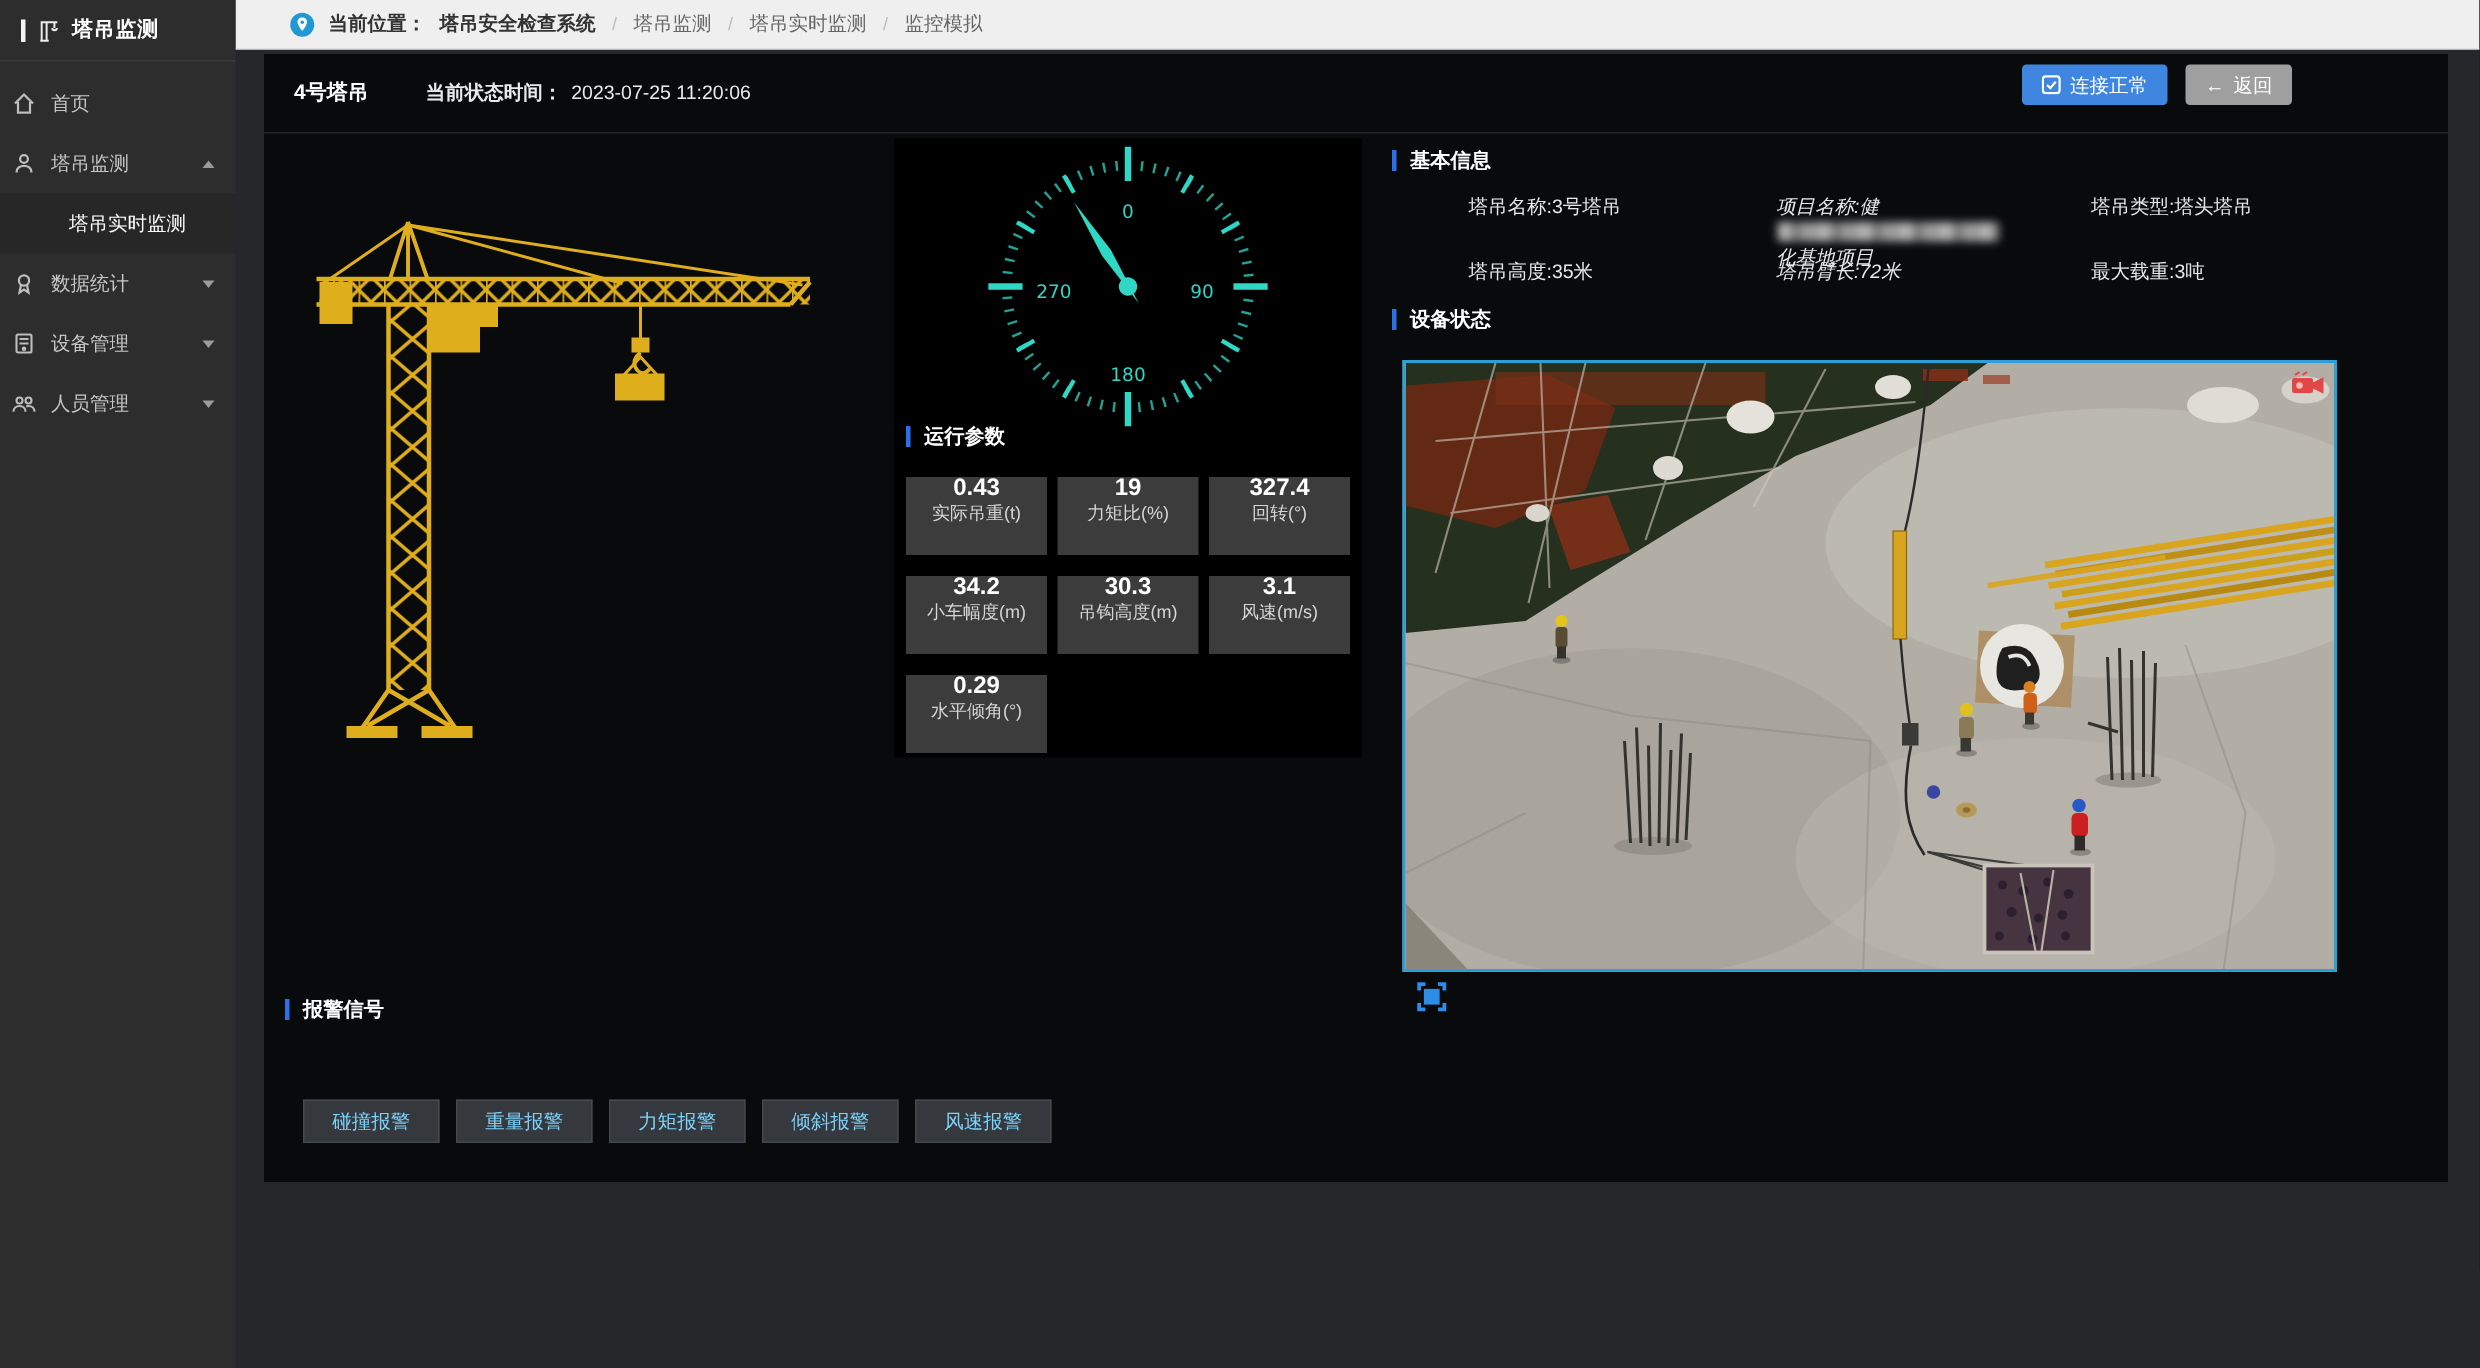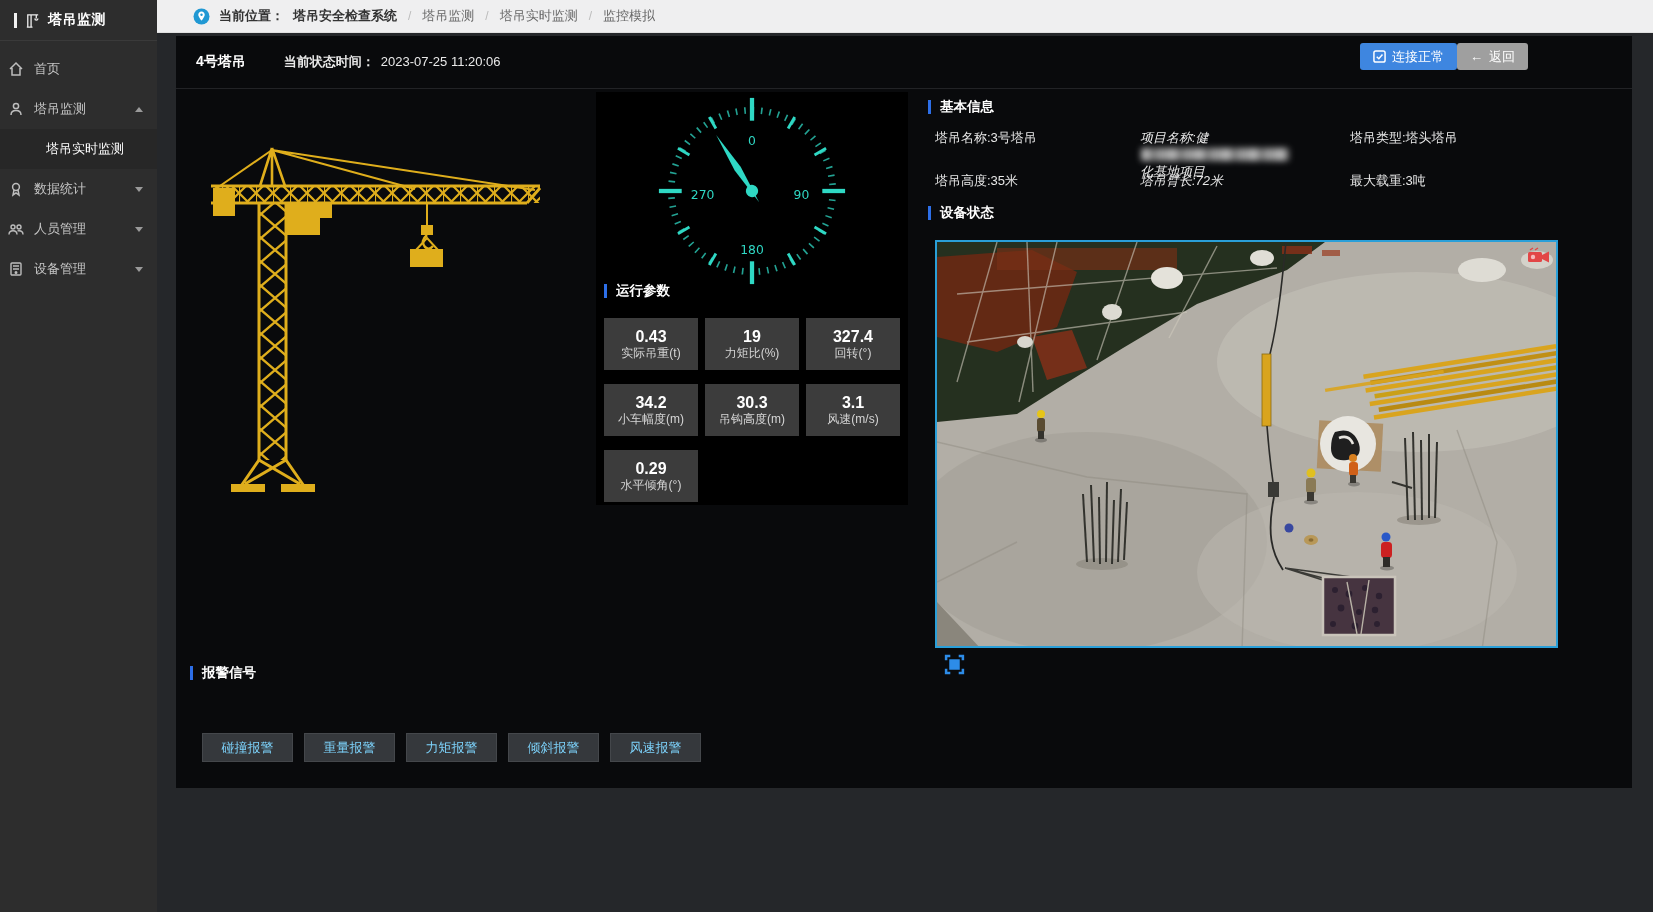--- a/index.html
+++ b/index.html
@@ -24,47 +24,47 @@
   .crumb-strong { font-size:13px; font-weight:bold; color:#333; }
   .crumb-item { font-size:13px; color:#666; }
   .crumb-sep { font-size:12px; color:#bbb; margin:0 2px; }
 
   
   .panel { position:absolute; left:176px; top:36px; width:1456px; height:752px; background:#090a0c; }
   .panel-header { position:absolute; left:0; top:0; width:100%; height:53px; display:flex; align-items:center; border-bottom:1px solid #222326; }
   .crane-name { color:#fff; font-size:14px; font-weight:bold; margin-left:20px; }
   .status-time { color:#e9e9e9; font-size:13px; margin-left:38px; }
   .status-time b { font-weight:bold; margin-right:6px; }
-  .hbtns { position:absolute; right:104px; top:7px; display:flex; }
+  .hbtns { position:absolute; right:104px; top:7px; display:flex; gap:12px; }
   .btn { height:27px; display:flex; align-items:center; gap:6px; padding:0 13px; border-radius:3px; font-size:13px; color:#fff; cursor:pointer; border:none; }
   .btn.connect { background:#3e86e0; }
   .btn.back { background:#9f9f9f; }
 
   
   .sec-title { display:flex; align-items:center; gap:9px; }
   .sec-bar { width:3px; height:14px; background:#2d6fe8; }
   .sec-text { color:#fff; font-size:13.5px; font-weight:bold; }
 
   
   .crane-illus { position:absolute; left:29px; top:106px; width:340px; height:350px; }
 
   
   .gauge-panel { position:absolute; left:420px; top:56px; width:312px; height:413px; background:#000; }
   .compass { position:absolute; left:61px; top:4px; width:190px; height:190px; }
   .runparams-title { position:absolute; left:8px; top:190px; }
   .cards { position:absolute; left:8px; top:226px; width:296px; display:grid; grid-template-columns:repeat(3,94px); grid-gap:14px 7px; }
-  .card { width:94px; height:52px; background:#3c3c3c; display:flex; flex-direction:column; align-items:center; justify-content:center; gap:2px; }
+  .card { width:94px; height:52px; background:#3c3c3c; display:flex; flex-direction:column; align-items:center; gap:2px; }
   .card .val { color:#fff; font-size:16px; font-weight:bold; line-height:1; }
   .card .lab { color:#d6d6d6; font-size:12px; line-height:1; }
 
   
   .info-title { position:absolute; left:752px; top:62px; }
   .fields { position:absolute; left:759px; top:93px; width:640px; color:#e8e8e8; font-size:13px; }
   .frow { position:absolute; left:0; width:640px; }
-  .fcell { position:absolute; top:0; line-height:17px; }
+  .fcell { position:absolute; top:0; line-height:17px;margin-left:44px; }
   .c1 { left:0; width:200px; } .c2 { left:205px; width:205px;font-style:italic; } .c3 { left:415px; width:220px; }
   .blur-redact { display:inline-block; vertical-align:-2px; width:148px; height:13px; margin-left:1px;
       background:repeating-linear-gradient(90deg,#cfcfcf 0 9px,#8f8f8f 9px 16px,#b5b5b5 16px 27px); filter:blur(3px); opacity:.85; border-radius:2px; }
   .devstat-title { position:absolute; left:752px; top:168px; }
 
   
   .video { position:absolute; left:759px; top:204px; width:623px; height:408px; border:2px solid #2a9fd8; background:#b4b0a8; overflow:hidden; }
   .cam-icon { position:absolute; right:5px; top:5px; width:24px; height:20px; }
   .fullscreen-icon { position:absolute; left:768px; top:618px; width:21px; height:21px; cursor:pointer; }
 
@@ -114,37 +114,37 @@
               <circle cx="8" cy="6" r="3.4"></circle>
               <path d="M6,9 L5,14 L8,12 L11,14 L10,9"></path>
             </svg>
         </span>
         <span>数据统计</span>
         <span class="caret down"></span>
       </div>
       <div class="mitem">
         <span class="micon">
           <svg width="16" height="16" viewBox="0 0 16 16" fill="none" stroke="#bdbdbd" stroke-width="1.4">
+              <rect x="3" y="2" width="10" height="12" rx="1"></rect>
+              <path d="M5,5 H11 M5,8 H11"></path>
+              <circle cx="8" cy="11.5" r="0.8" fill="#bdbdbd"></circle>
+            </svg>
+        </span>
+        <span>设备管理</span>
+        <span class="caret down"></span>
+      </div>
+      <div class="mitem">
+        <span class="micon">
+          <svg width="16" height="16" viewBox="0 0 16 16" fill="none" stroke="#bdbdbd" stroke-width="1.4">
               <circle cx="5" cy="6" r="2"></circle>
               <circle cx="11" cy="6" r="2"></circle>
               <path d="M1,13.5 c0,-2.5 1.8,-3.8 4,-3.8 s4,1.3 4,3.8 M9.5,9.9 c0.5,-0.1 1,-0.2 1.5,-0.2 c2.2,0 4,1.3 4,3.8"></path>
             </svg>
         </span>
         <span>人员管理</span>
-        <span class="caret down"></span>
-      </div>
-      <div class="mitem">
-        <span class="micon">
-          <svg width="16" height="16" viewBox="0 0 16 16" fill="none" stroke="#bdbdbd" stroke-width="1.4">
-              <rect x="3" y="2" width="10" height="12" rx="1"></rect>
-              <path d="M5,5 H11 M5,8 H11"></path>
-              <circle cx="8" cy="11.5" r="0.8" fill="#bdbdbd"></circle>
-            </svg>
-        </span>
-        <span>设备管理</span>
         <span class="caret down"></span>
       </div>
     </div>
   </div>
 
   <div class="topbar">
     <svg width="17" height="17" viewBox="0 0 17 17">
       <circle cx="8.5" cy="8.5" r="8" fill="#2098d3"></circle>
       <path d="M8.5,3.6 c-1.9,0 -3.2,1.4 -3.2,3.1 c0,2.2 3.2,6 3.2,6 s3.2,-3.8 3.2,-6 c0,-1.7 -1.3,-3.1 -3.2,-3.1 z" fill="#fff"></path>
       <circle cx="8.5" cy="6.8" r="1.2" fill="#2098d3"></circle>

